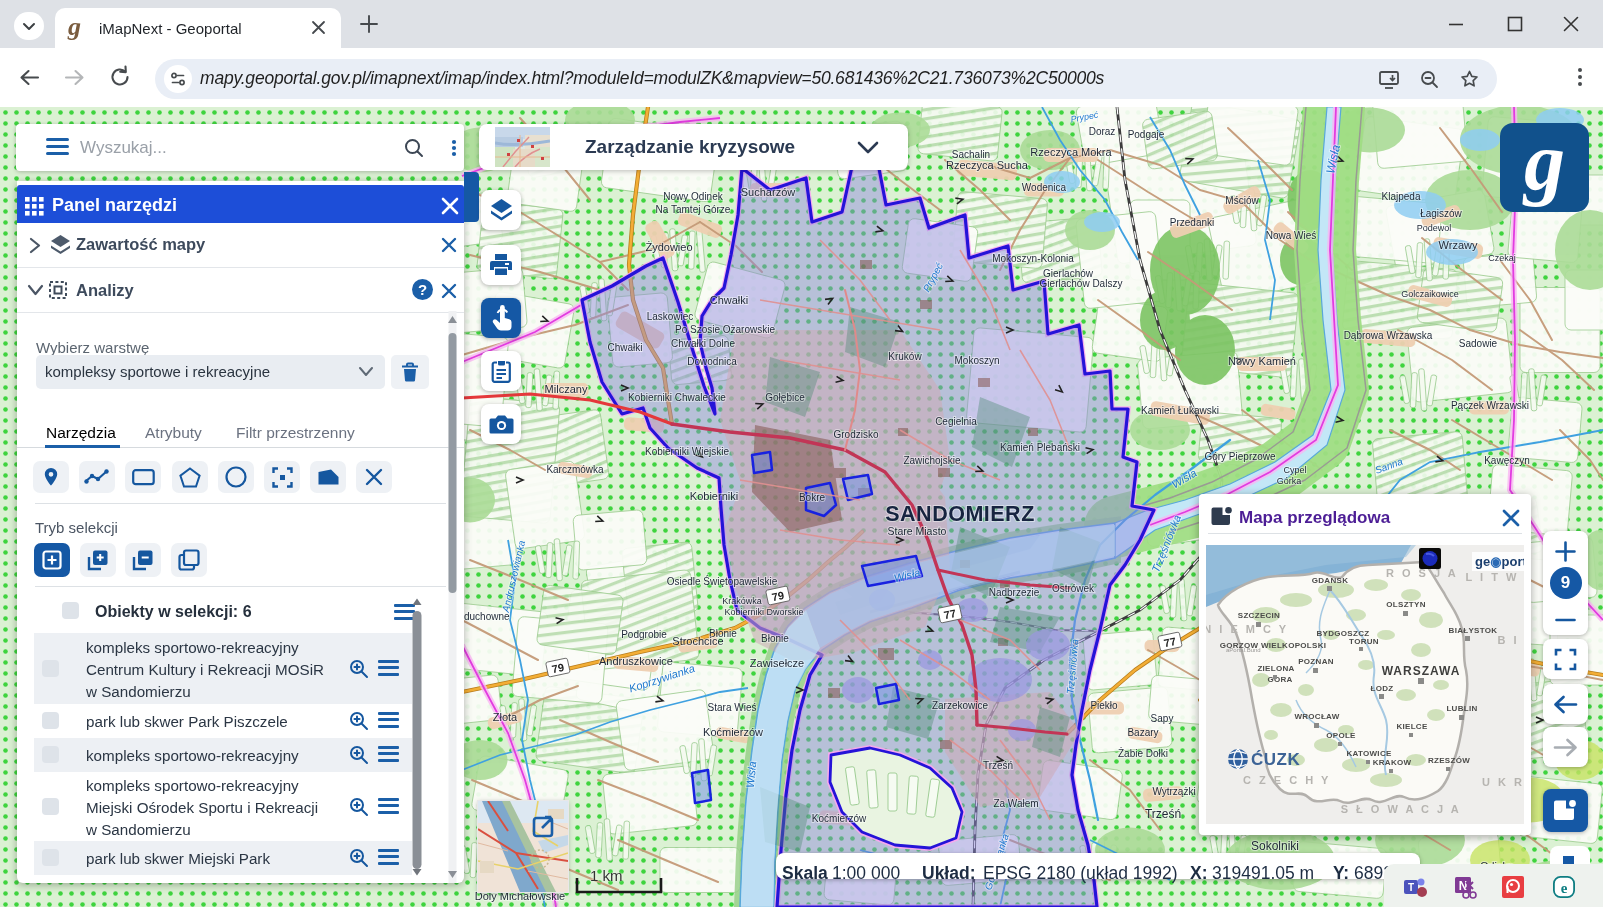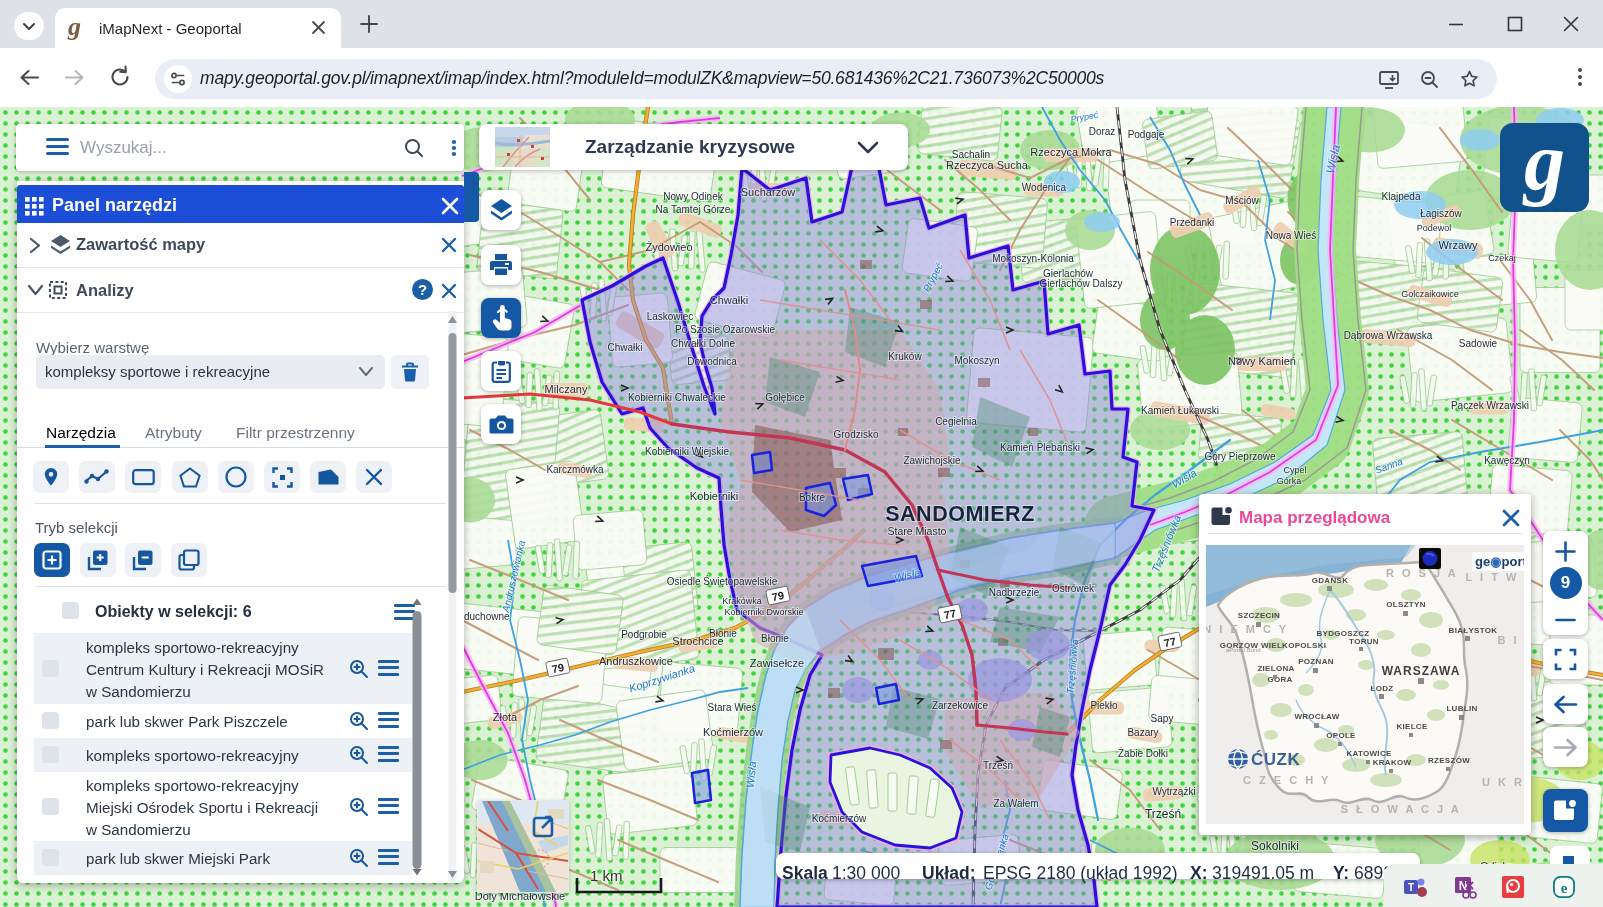--- a/index.html
+++ b/index.html
@@ -51,21 +51,21 @@
 .mtb { position:absolute; left:481px; width:40px; height:40px; background:#fff; border-radius:8px; box-shadow:0 1px 4px rgba(0,0,0,.3); }
 
 #topbar { position:absolute; left:479px; top:17px; width:429px; height:46px; background:#fff; border-radius:8px; box-shadow:0 1px 5px rgba(0,0,0,.25); }
 #topbar .ttl { position:absolute; left:106px; top:12px; font-size:19px; font-weight:bold; color:#2b3a52; }
 
 #glogo { position:absolute; left:1500px; top:16px; width:89px; height:89px; background:#11518c; border-radius:13px; }
 
 .rctl { position:absolute; left:1543px; width:45px; background:#fff; border-radius:8px; box-shadow:0 1px 4px rgba(0,0,0,.3); }
 
 #ovp { position:absolute; left:1199px; top:387px; width:332px; height:341px; background:#fff; border-radius:4px; box-shadow:0 2px 10px rgba(0,0,0,.35); }
-#ovp .ttl { position:absolute; left:40px; top:14px; font-size:17px; font-weight:bold; color:#ec4899; }
+#ovp .ttl { position:absolute; left:40px; top:14px; font-size:17px; font-weight:bold; color:#4c1d95; }
 
 #statusbar { position:absolute; left:776px; top:746px; width:644px; height:26px; background:#fff; border-radius:8px; box-shadow:0 1px 4px rgba(0,0,0,.3); font-size:17.5px; color:#1d2c42; }
 #statusbar span { position:absolute; top:10px; white-space:nowrap; }
 
 #extbox { position:absolute; left:1384px; top:757px; width:219px; height:43px; background:#eef2ee; border-radius:10px 0 0 0; }
 
 #inset { position:absolute; left:478px; top:694px; width:90px; height:91px; background:#f1e8dd; outline:1px solid #e8e8e8; box-shadow:0 1px 5px rgba(0,0,0,.3); }
 </style>
 </head>
 <body>
@@ -1223,21 +1223,21 @@
     <text x="269" y="21" font-size="13" font-weight="bold" fill="#1c3f6e">ge<tspan fill="#2a6ab5">◉</tspan>porta</text>
     <g transform="translate(21,203)">
           <circle cx="11" cy="11" r="10" fill="#2f5f9e"></circle>
           <path d="M1 11 H21 M11 1 a14 14 0 0 1 0 20 M11 1 a14 14 0 0 0 0 20 M3 5.5 a13 8 0 0 1 16 0 M3 16.5 a13 8 0 0 0 16 0" stroke="#fff" stroke-width="1.3" fill="none"></path>
           <text x="24" y="17" font-size="17" font-weight="bold" fill="#3c6396" letter-spacing="0.5">ĆUZK</text>
         </g>
   </svg>
 </div>
 <div id="statusbar">
   <span style="left:6px; font-weight:bold;">Skala</span>
-      <span style="left:56px;">1:30 000</span>
+      <span style="left:56px;">1:00 000</span>
   <span style="left:146px; font-weight:bold;">Układ:</span>
       <span style="left:207px;">EPSG 2180 (układ 1992)</span>
   <span style="left:414px; font-weight:bold;">X:</span>
       <span style="left:436px;">319491.05 m</span>
   <span style="left:557px; font-weight:bold;">Y:</span>
       <span style="left:578px;">6892</span>
 </div>
 <div style="position:absolute;left:1550px;top:739px;width:40px;height:18px;background:#fff;border-radius:8px 8px 0 0;"></div>
 <div style="position:absolute;left:1563px;top:749px;width:11px;height:8px;background:#1558a5;"></div>
 <div id="extbox">

